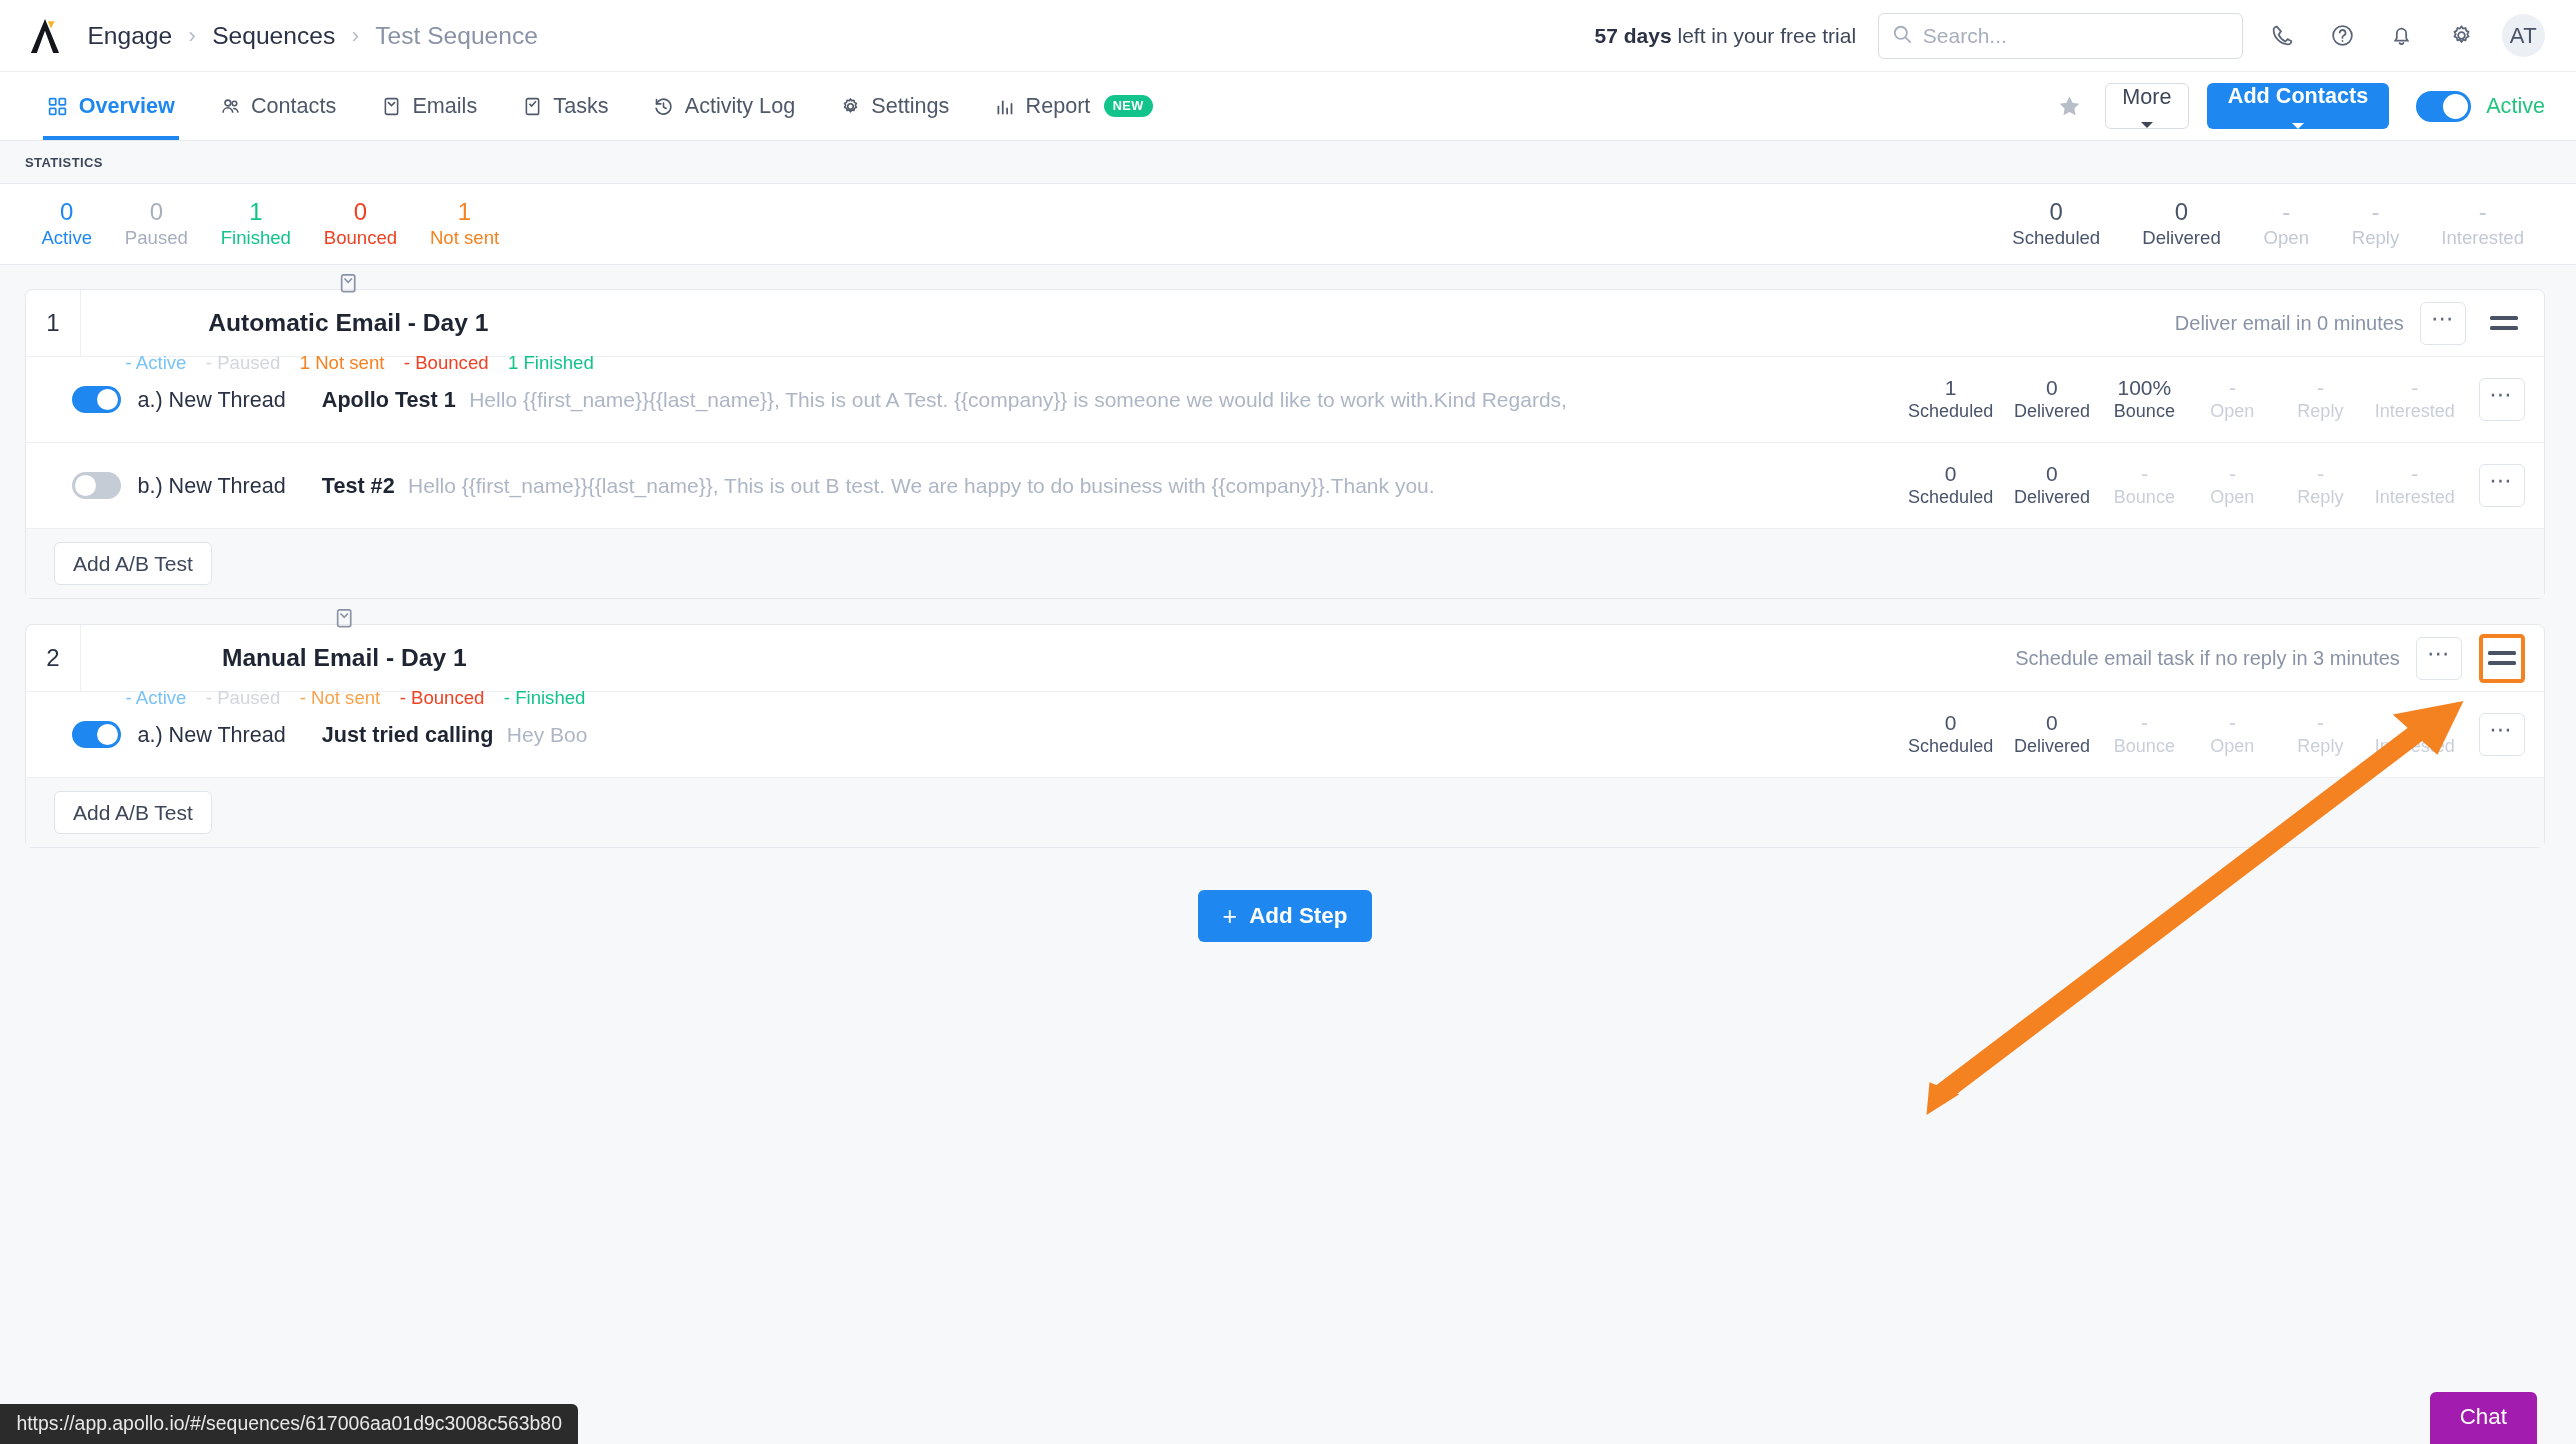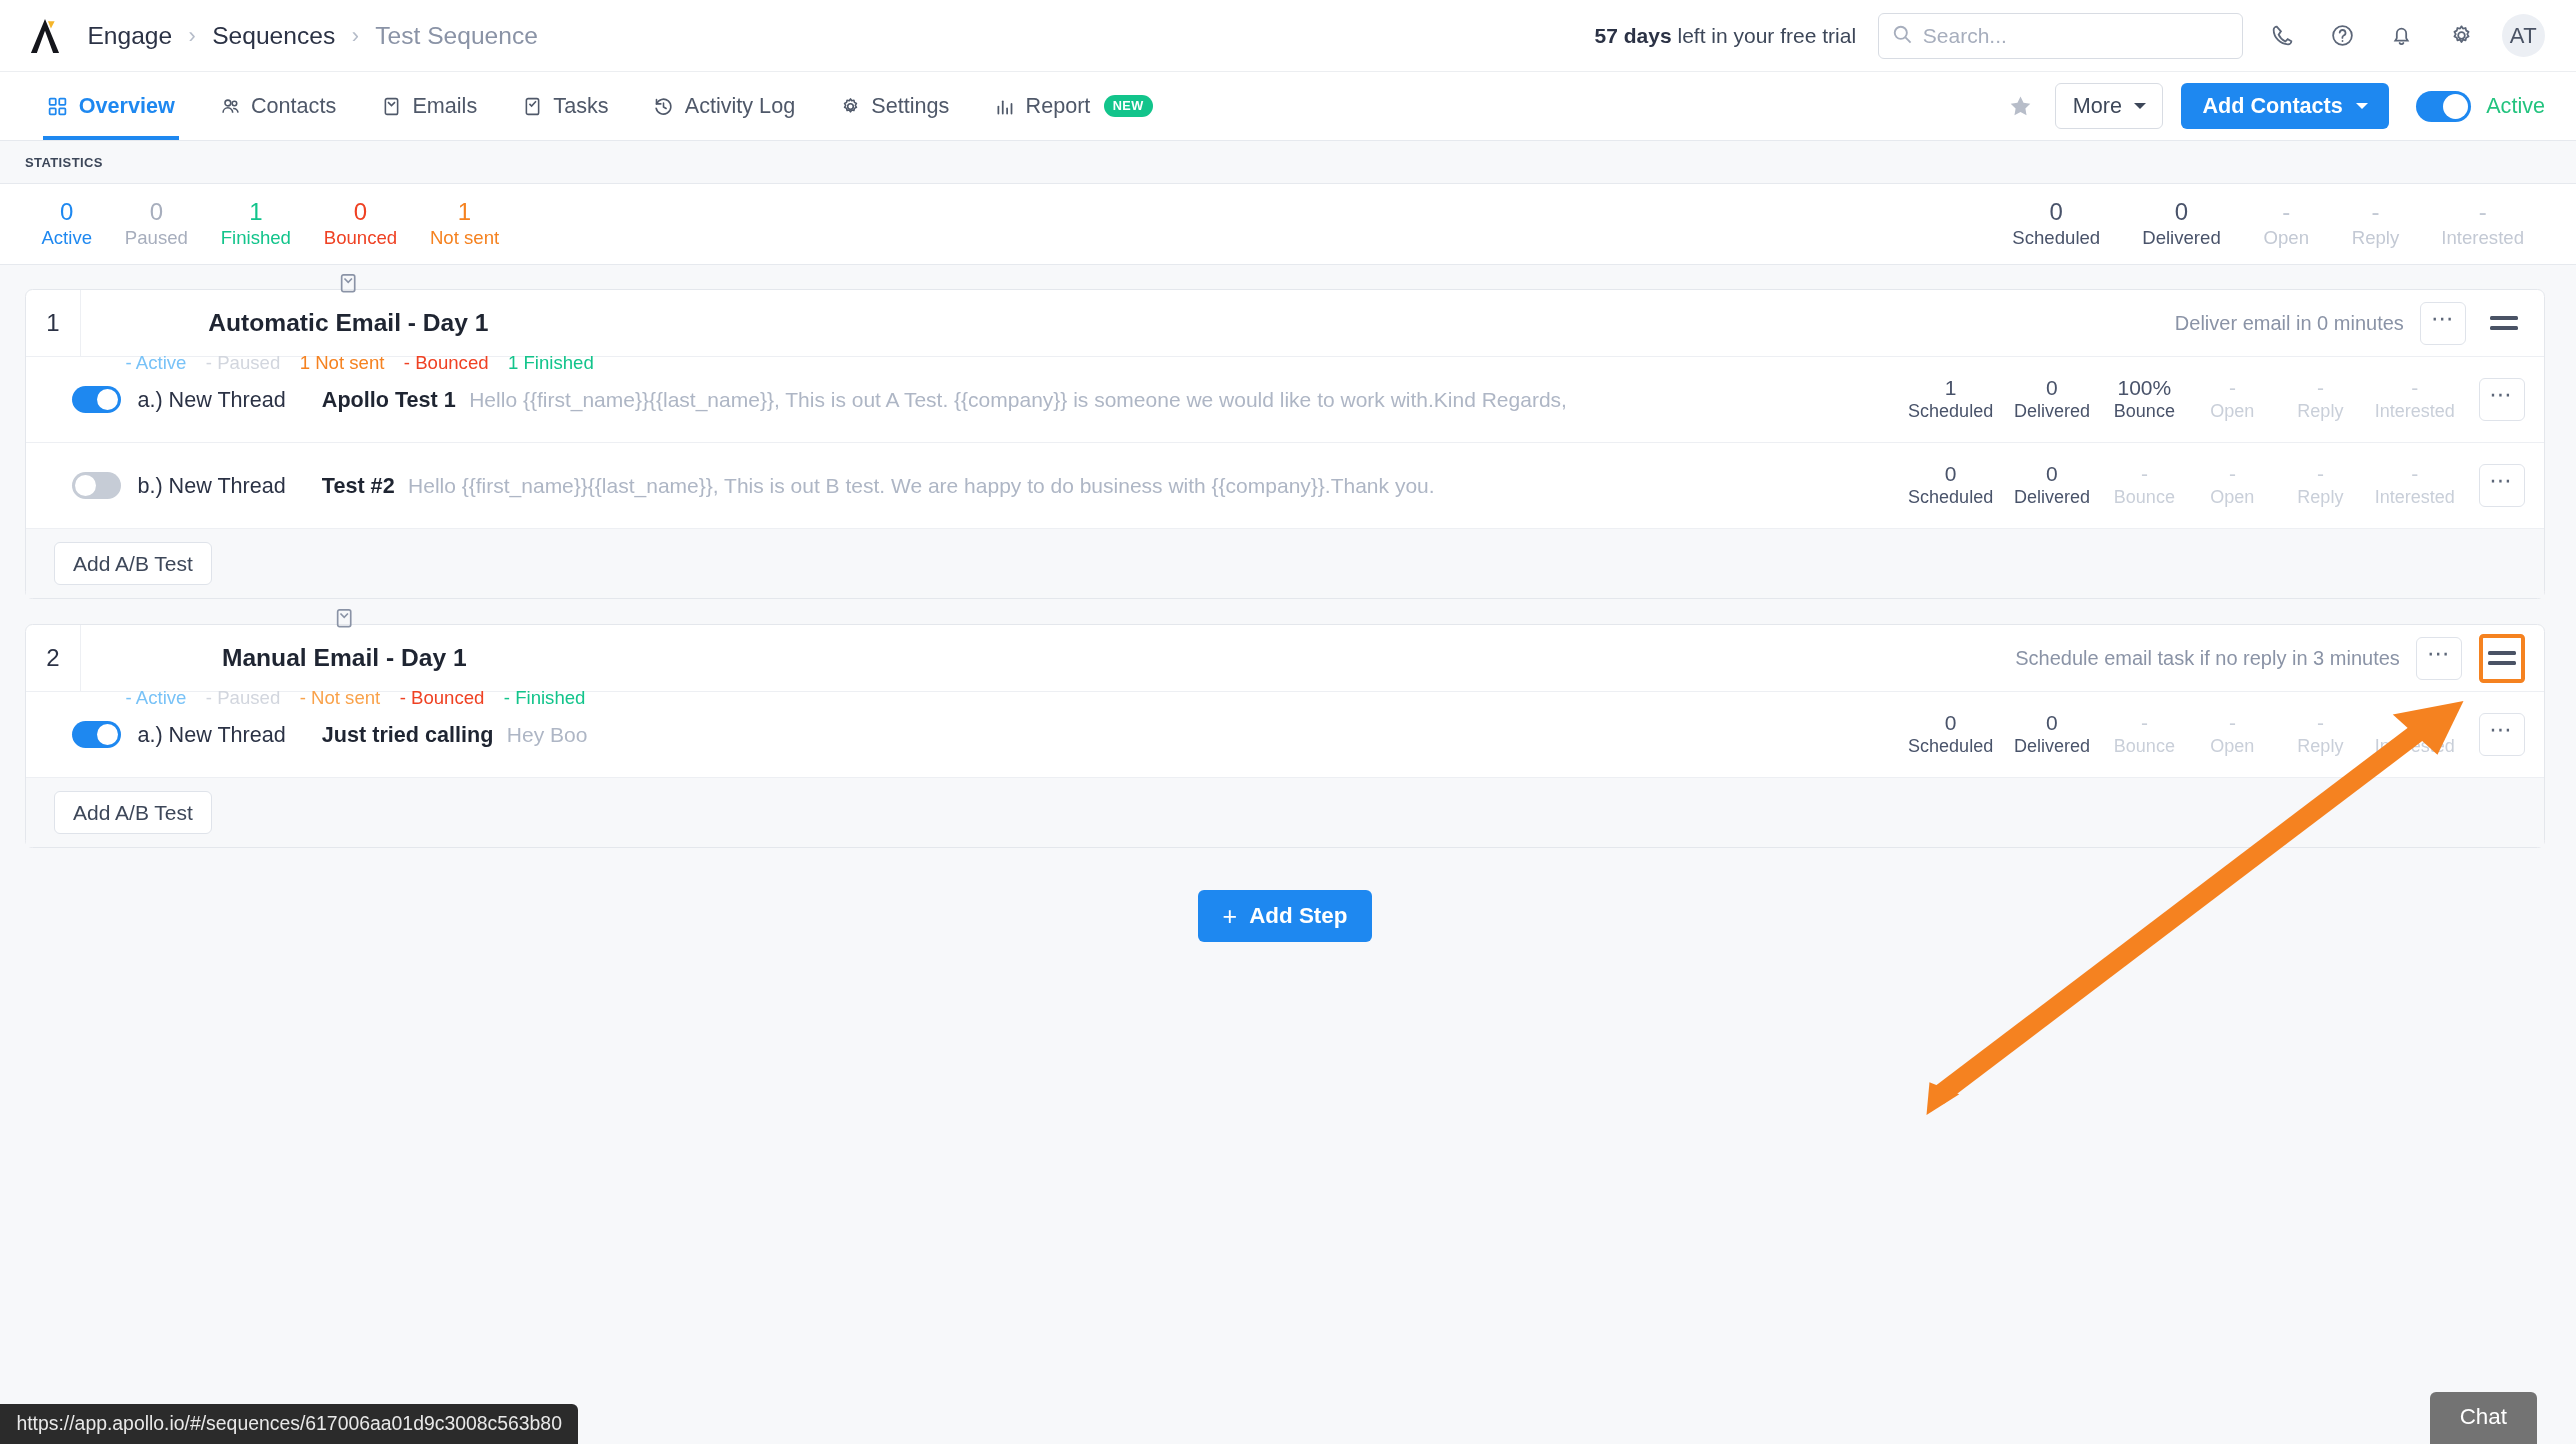--- a/index.html
+++ b/index.html
@@ -140,20 +140,21 @@
   }
   .star-icon { color: #b7bdc9; margin-right: 22.4px; display:flex; }
   .btn {
     font-family: "Liberation Sans", sans-serif;
     font-size: 21.6px;
     border-radius: 6px;
     display: flex;
     align-items: center;
     justify-content: center;
     cursor: pointer;
+    flex-direction: column;
   }
   .btn-more {
     height: 46px;
     padding: 0 16.4px;
     border: 0.7px solid #d8dce3;
     background: #fff;
     color: #3d4759;
     gap: 12px;
     margin-right: 18px;
   }
@@ -483,21 +484,21 @@
     color: #e8e8e8;
     font-size: 19.4px;
     padding: 8.2px 16.4px 9.7px 16.4px;
     border-top-right-radius: 6px;
     white-space: nowrap;
     font-family: "Liberation Sans", sans-serif;
   }
   .chat-btn {
     position: absolute;
     right: 39px; bottom: 0;
-    background: #737373;
+    background: #a21caf;
     color: #fff;
     font-size: 22.4px;
     padding: 12px 30px 15px 30px;
     border-top-left-radius: 6px;
     border-top-right-radius: 6px;
     cursor: pointer;
   }
 </style>
 </head>
 <body>

